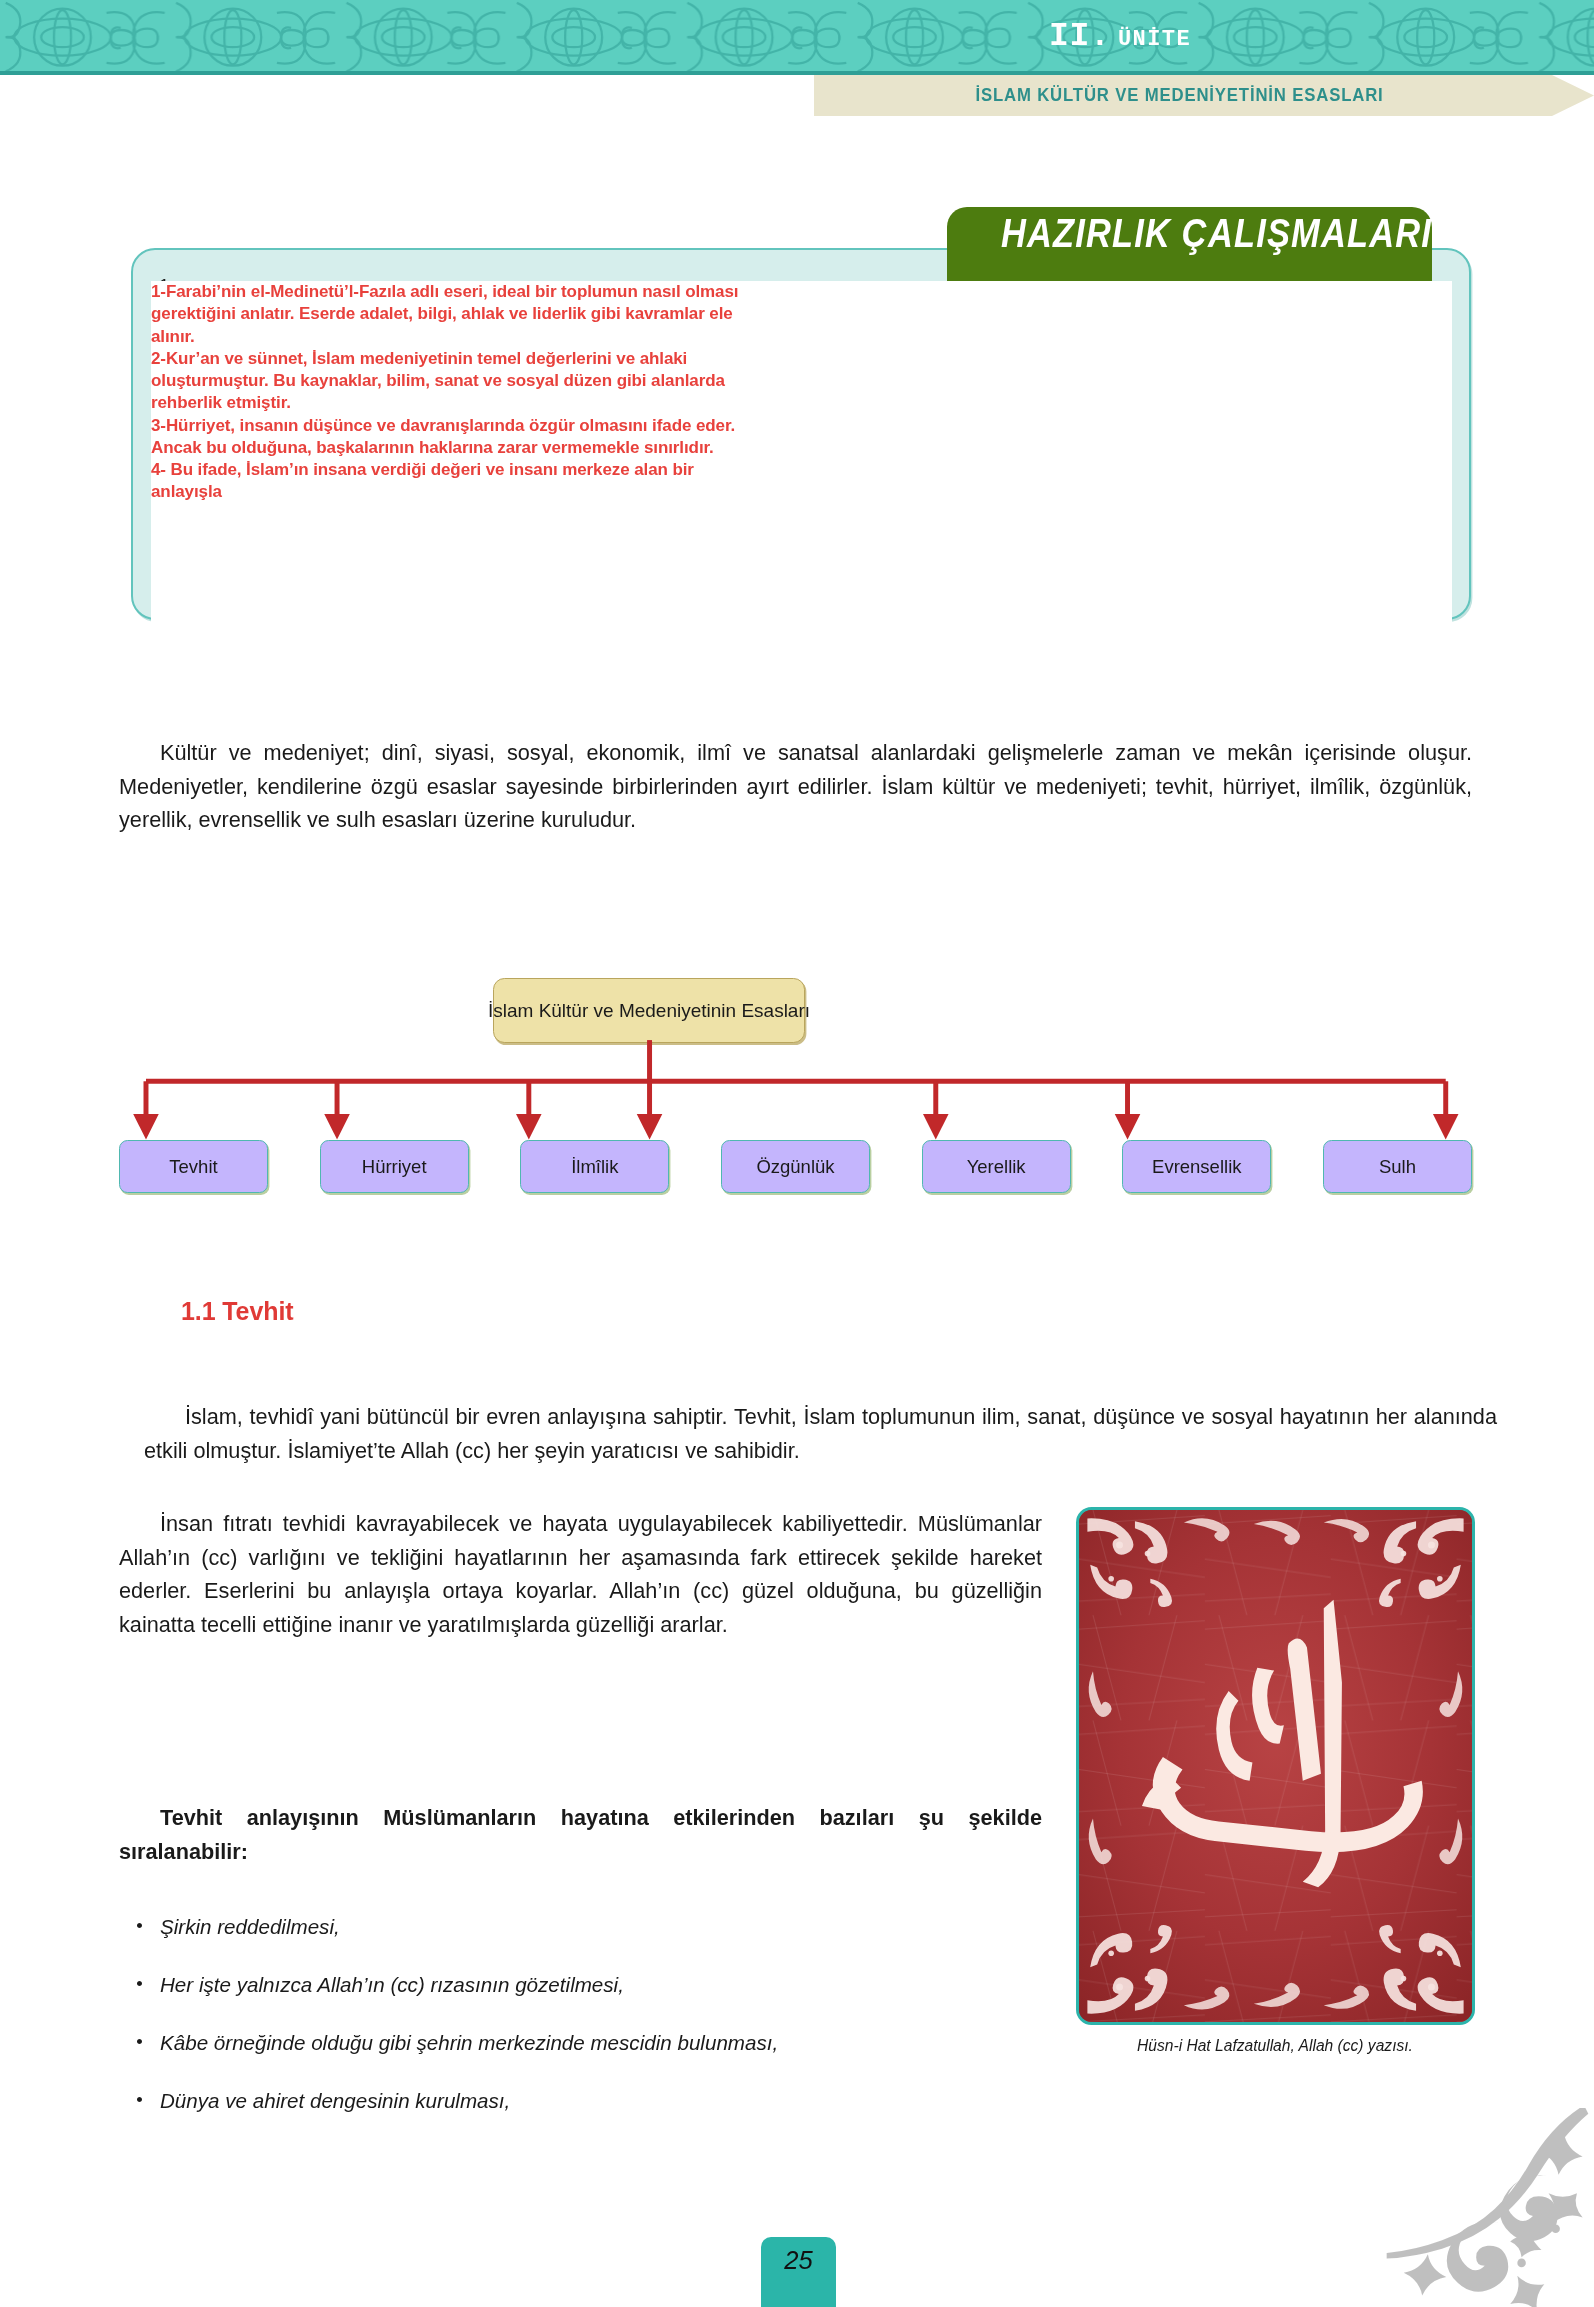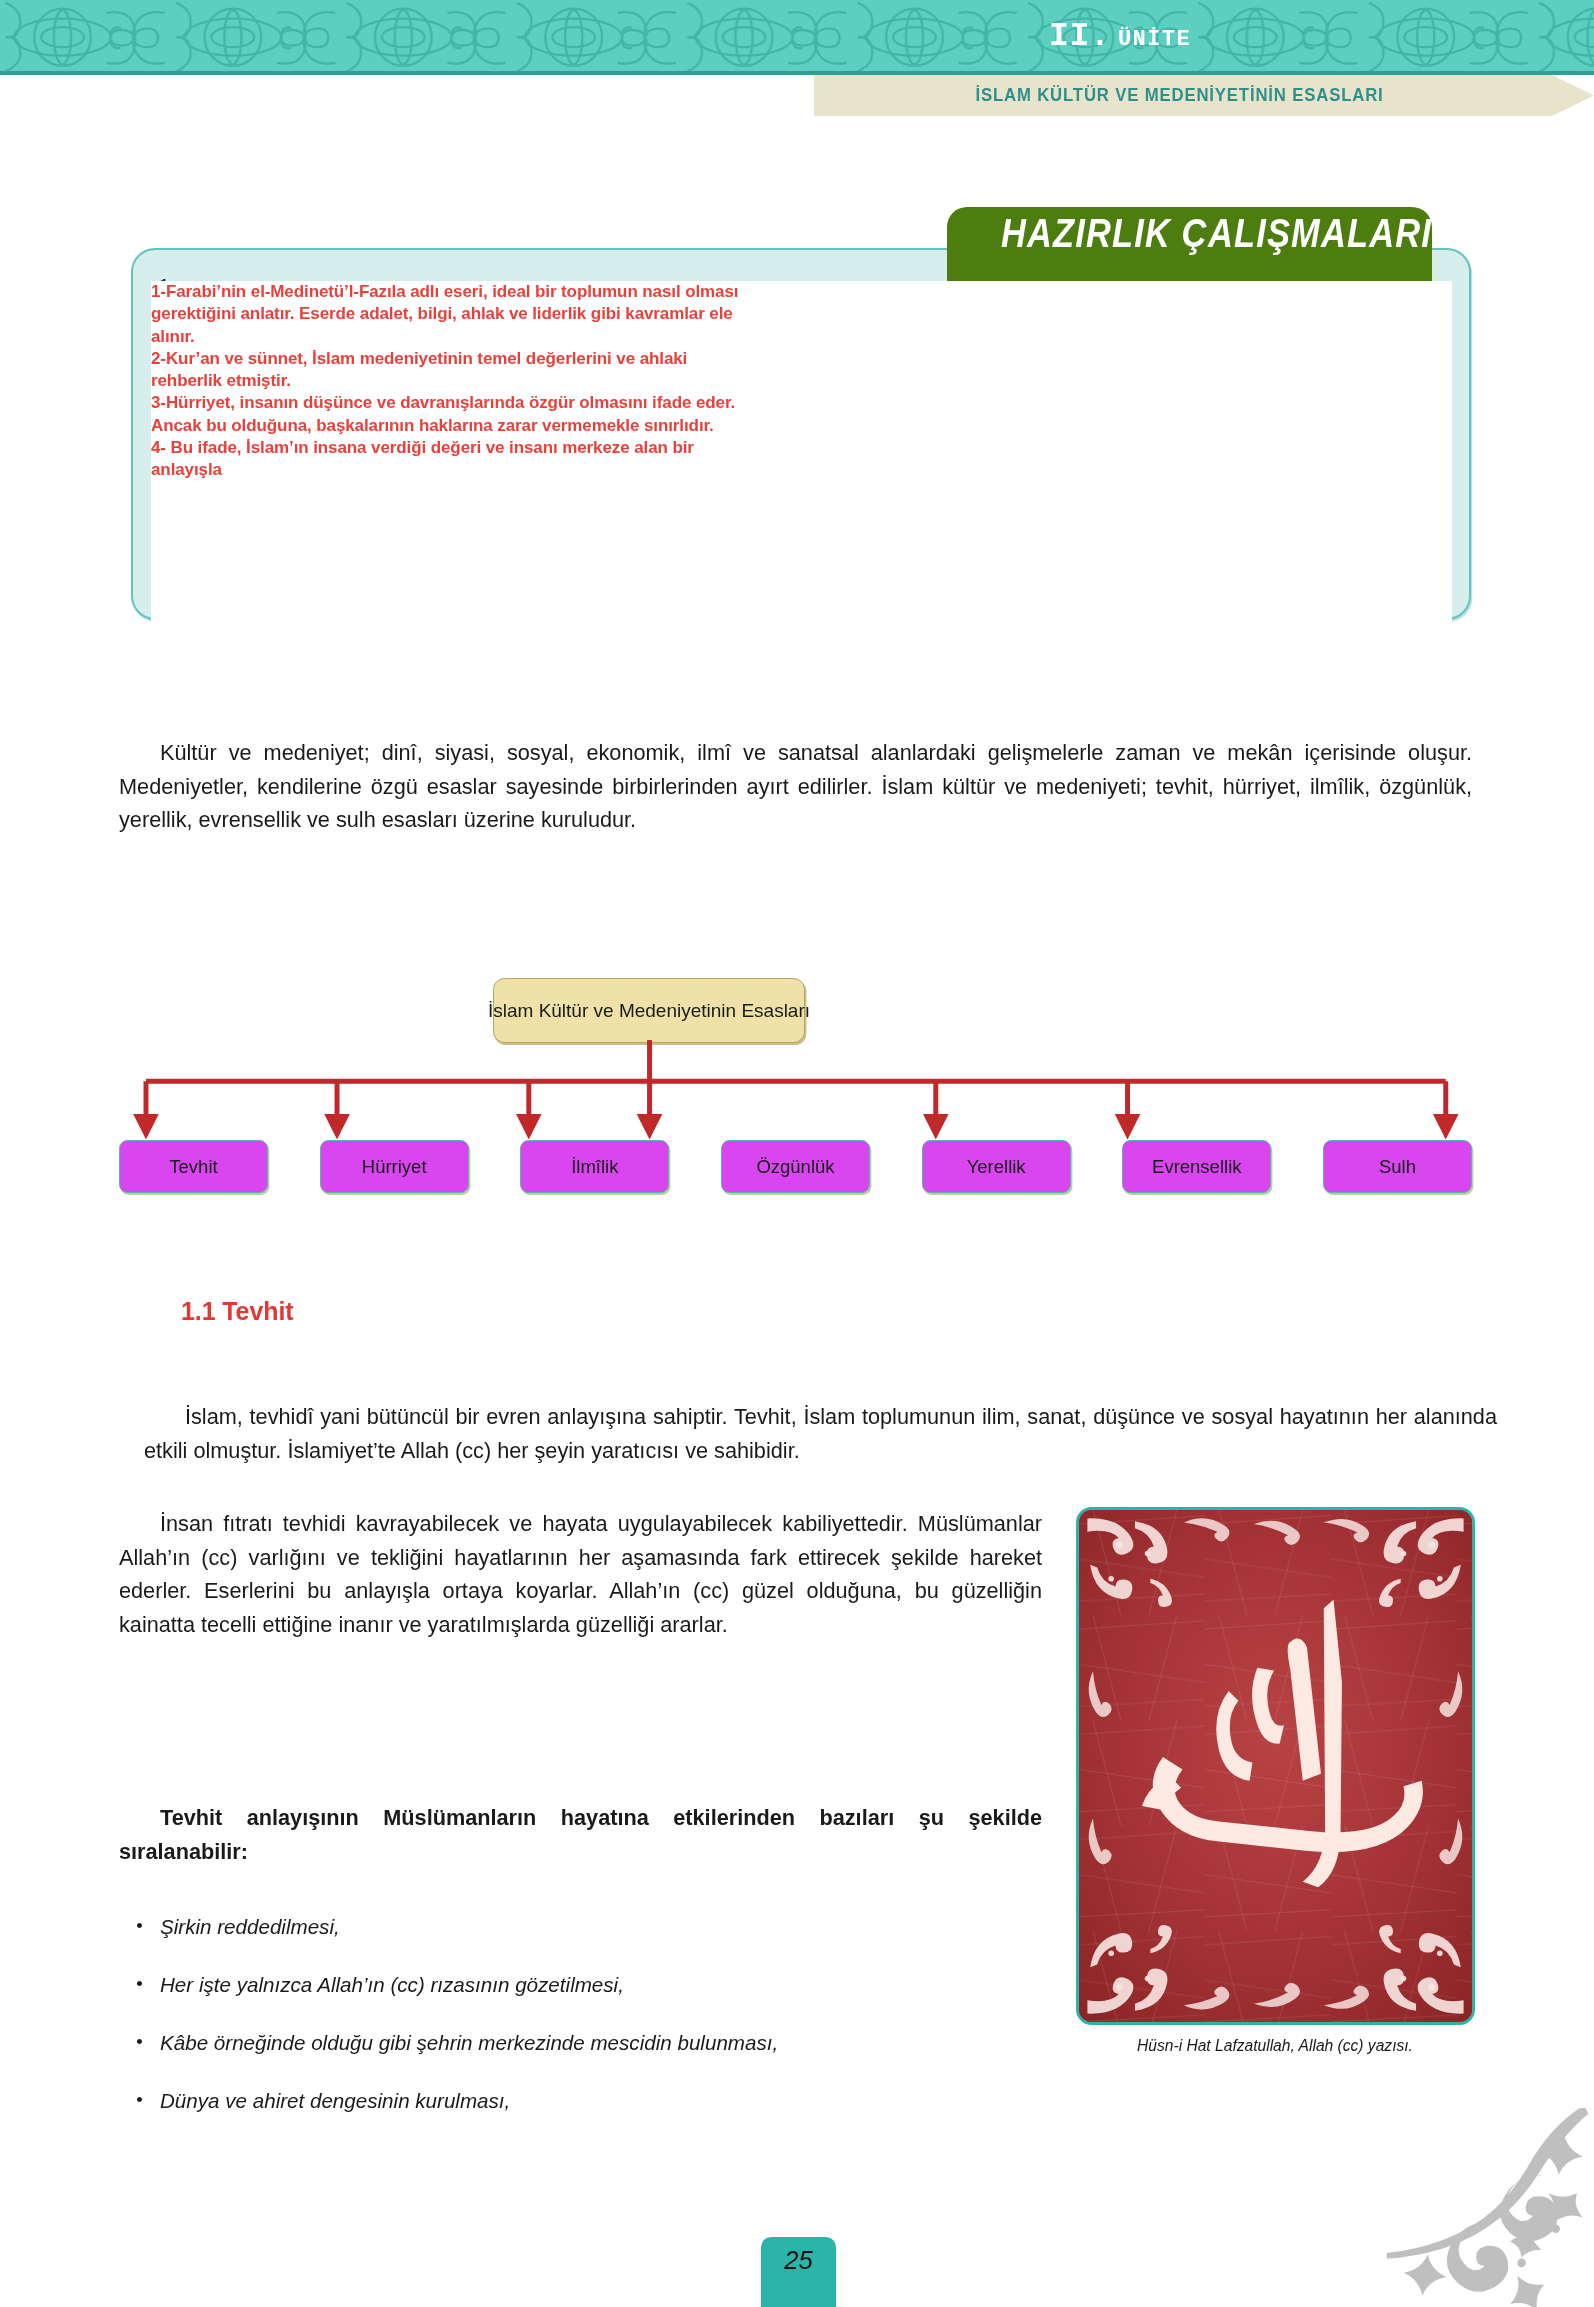--- a/index.html
+++ b/index.html
@@ -236,21 +236,21 @@
     left: 0;
     top: 162px;
     width: 1353px;
     height: 53px;
     display: flex;
     justify-content: space-between;
   }
   .leaf {
     width: 149px;
     height: 53px;
-    background: #d946ef;
+    background: #c4b5fd;
     border: 1.4px solid #4fb8b0;
     border-radius: 8.5px;
     box-sizing: border-box;
     box-shadow: 1.4px 2.1px 0 0 #b9cfa1;
     display: flex;
     align-items: center;
     justify-content: center;
     font-size: 18.5px;
     color: #1a1a1a;
     font-family: "Liberation Sans", sans-serif;
@@ -405,20 +405,21 @@
         <span>4.</span>
       </div>
   </div>
 </div>
 
 <div class="red-overlay">
   <p>1-Farabi’nin el-Medinetü’l-Fazıla adlı eseri, ideal bir toplumun nasıl olması</p>
   <p>gerektiğini anlatır. Eserde adalet, bilgi, ahlak ve liderlik gibi kavramlar ele</p>
   <p>alınır.</p>
   <p>2-Kur’an ve sünnet, İslam medeniyetinin temel değerlerini ve ahlaki</p>
+  <p>oluşturmuştur. Bu kaynaklar, bilim, sanat ve sosyal düzen gibi alanlarda</p>
   <p>rehberlik etmiştir.</p>
   <p>3-Hürriyet, insanın düşünce ve davranışlarında özgür olmasını ifade eder.</p>
   <p>Ancak bu olduğuna, başkalarının haklarına zarar vermemekle sınırlıdır.</p>
   <p>4- Bu ifade, İslam’ın insana verdiği değeri ve insanı merkeze alan bir</p>
   <p>anlayışla</p>
 </div>
 
 <div class="body-col p-intro" style="top:736px;">
   <p class="para indent">Kültür ve medeniyet; dinî, siyasi, sosyal, ekonomik, ilmî  ve sanatsal alanlardaki gelişmelerle zaman ve mekân içerisinde oluşur. Medeniyetler, kendilerine özgü esaslar sayesinde birbirlerinden ayırt edilirler. İslam kültür ve medeniyeti; tevhit, hürriyet, ilmîlik, özgünlük, yerellik, evrensellik ve sulh esasları üzerine kuruludur.</p>
 </div>

